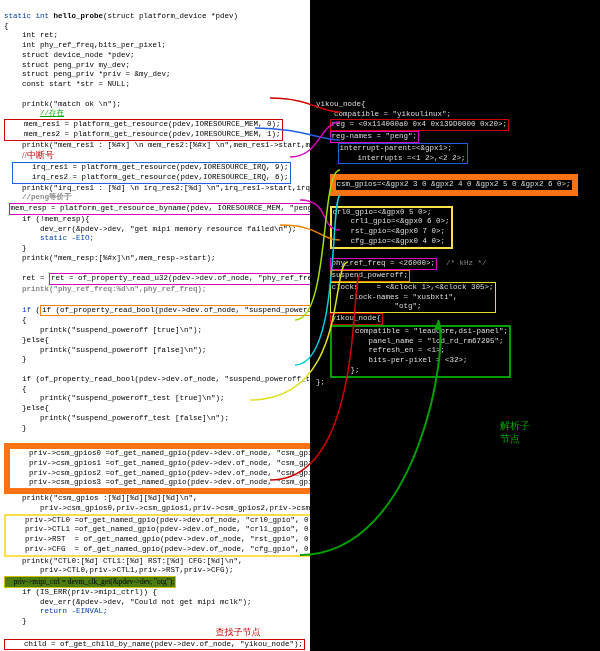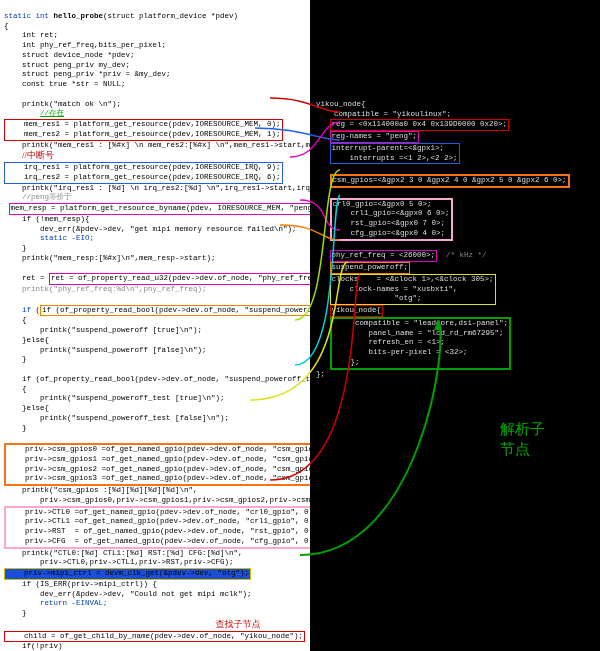--- a/index.html
+++ b/index.html
@@ -27,53 +27,53 @@
     left: 310px; top: 0;
     width: 290px; height: 651px;
     background: #000;
     color: #ddd;
     padding: 90px 6px 4px 6px;
     white-space: pre;
   }
   
   .kw   { color: #0040b0; }      
   .fn   { color: #000; font-weight: bold; }
-  .cm   { color: #888; }
+  .cm   { color: #888; font-weight: bold; }
   .cmt  { color: #0a0; text-decoration: underline; }      
   .dt-i { color: #ddd; }
   .dt-cm{ color: #888; }
   .chinese { color: #c00000; font-family: "SimSun", serif; font-size: 9px; }
-  .chinese-green { color: #0a0; font-family: Liberation Serif, serif; font-size: 15px; position: absolute; }
+  .chinese-green { color: #0a0; font-family: Liberation Mono, monospace; font-size: 10px; position: absolute; }
 
   
   .hbox { display: inline-block; padding: 0 1px; border: 1px solid transparent; }
   .b-red     { border-color: #d00000; }
-  .b-blue    { border-color: #2060e0; }
+  .b-blue    { border-color: #2060e0; margin-left: 8px; }
   .b-magenta { border-color: #e000c0; }
   .b-orange  { border-color: #f08000; }
-  .b-yellow-bg { background: #1d4ed8; border-color: #d0c000; }
-  .b-cyan    { border: 2px solid #f9a8d4; }
-  .b-lime    { border: 2px solid #f97316; }
+  .b-yellow-bg { background: #4d7c0f; border-color: #d0c000; font-family: Liberation Serif, serif; }
+  .b-cyan    { border: 2px solid #fde047; }
+  .b-lime    { border: 6px solid #f97316; }
   .b-yellow2 { border: 1.5px solid #e0e020; }
   .b-green   { border: 2px solid #00a000; }
 
   .overlay { position: absolute; left: 0; top: 0; width: 600px; height: 651px; pointer-events: none; }
 </style>
 </head>
 <body>
 
 <div class="left-pane">
 <span class="kw">static int</span> <span class="fn">hello_probe</span><span>(struct platform_device *pdev)</span>
 {
     <span>int ret;</span>
     <span>int phy_ref_freq,bits_per_pixel;</span>
     <span>struct device_node *pdev;</span>
     <span>struct peng_priv my_dev;</span>
     <span>struct peng_priv *priv = &amp;my_dev;</span>
-    <span>const true *str = NULL;</span>
+    <span>const start *str = NULL;</span>
 
     <span>printk("match ok \n");</span>
         <span class="cmt">//存在</span>
 <span class="hbox b-red">    <span>mem_res1 = platform_get_resource(pdev,IORESOURCE_MEM, 0);</span>
     <span>mem_res2 = platform_get_resource(pdev,IORESOURCE_MEM, 1);</span></span>
     <span>printk("mem_res1 : [%#x] \n mem_res2:[%#x] \n",mem_res1-&gt;start,mem_res2-&gt;start);</span>
     <span class="chinese">//中断号</span>
 <span class="hbox b-blue">    <span>irq_res1 = platform_get_resource(pdev,IORESOURCE_IRQ, 9);</span>
     <span>irq_res2 = platform_get_resource(pdev,IORESOURCE_IRQ, 6);</span></span>
     <span>printk("irq_res1 : [%d] \n irq_res2:[%d] \n",irq_res1-&gt;start,irq_res2-&gt;start);</span>

